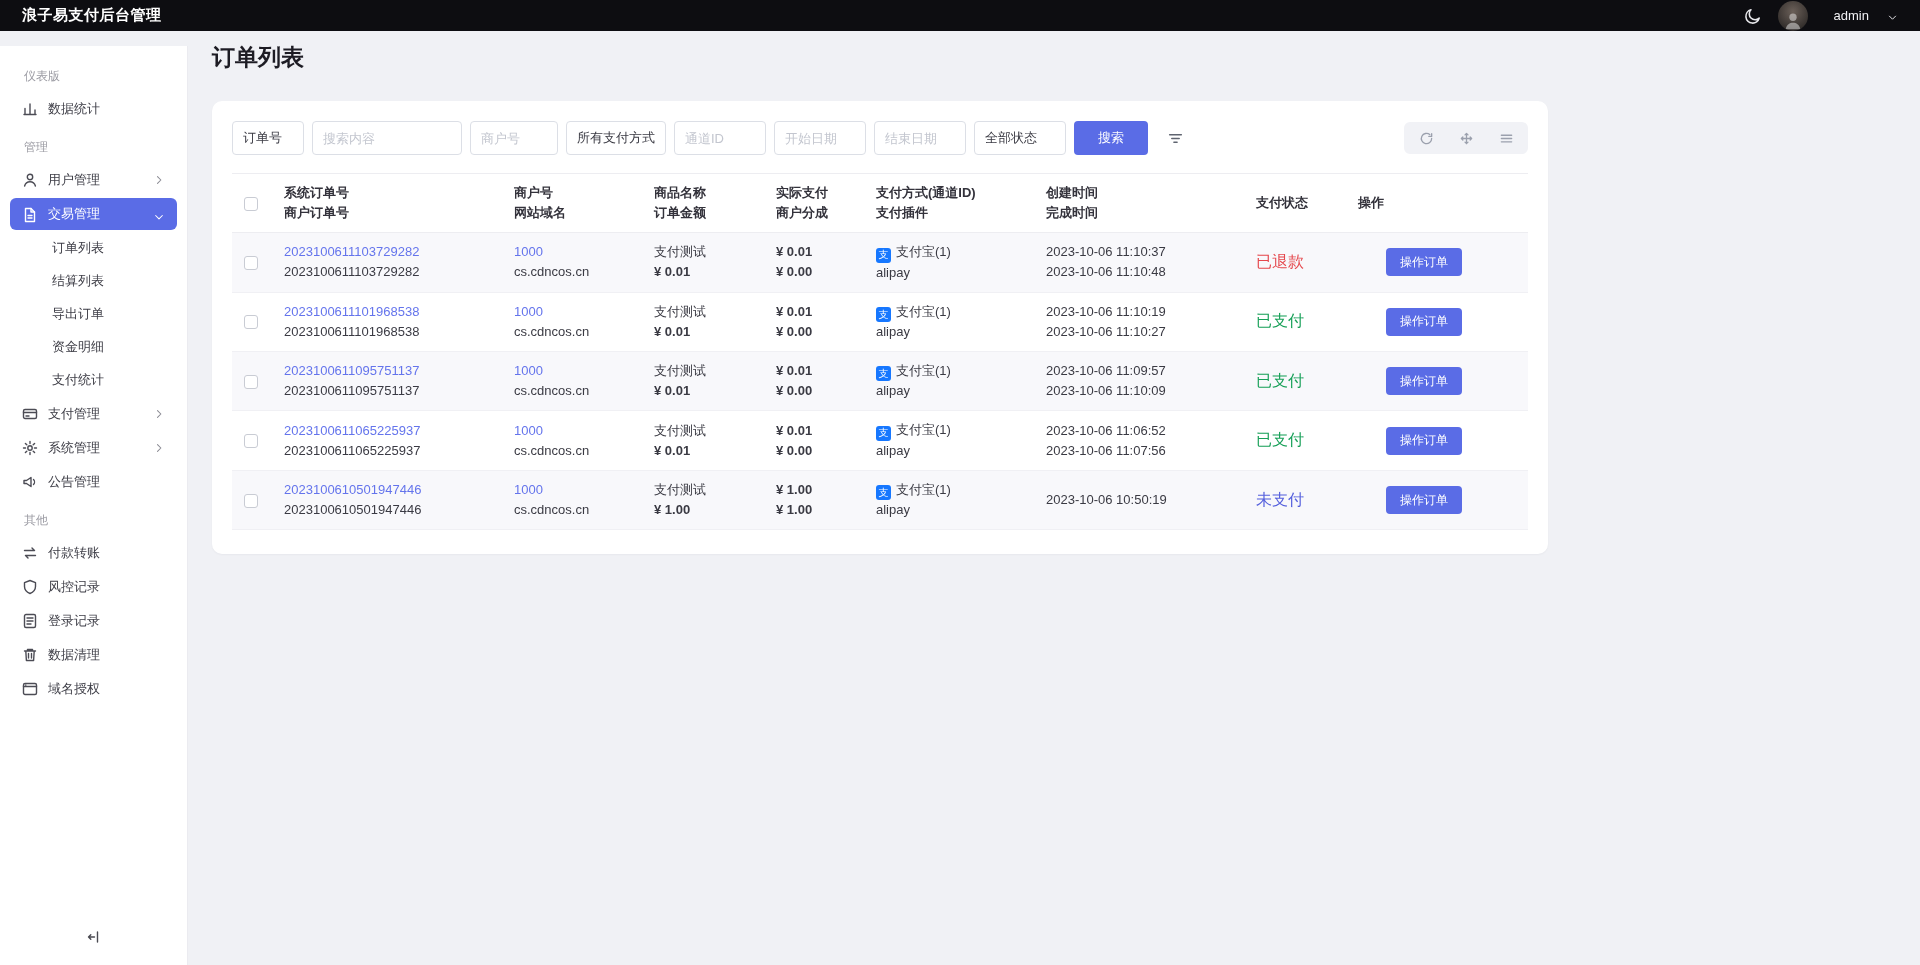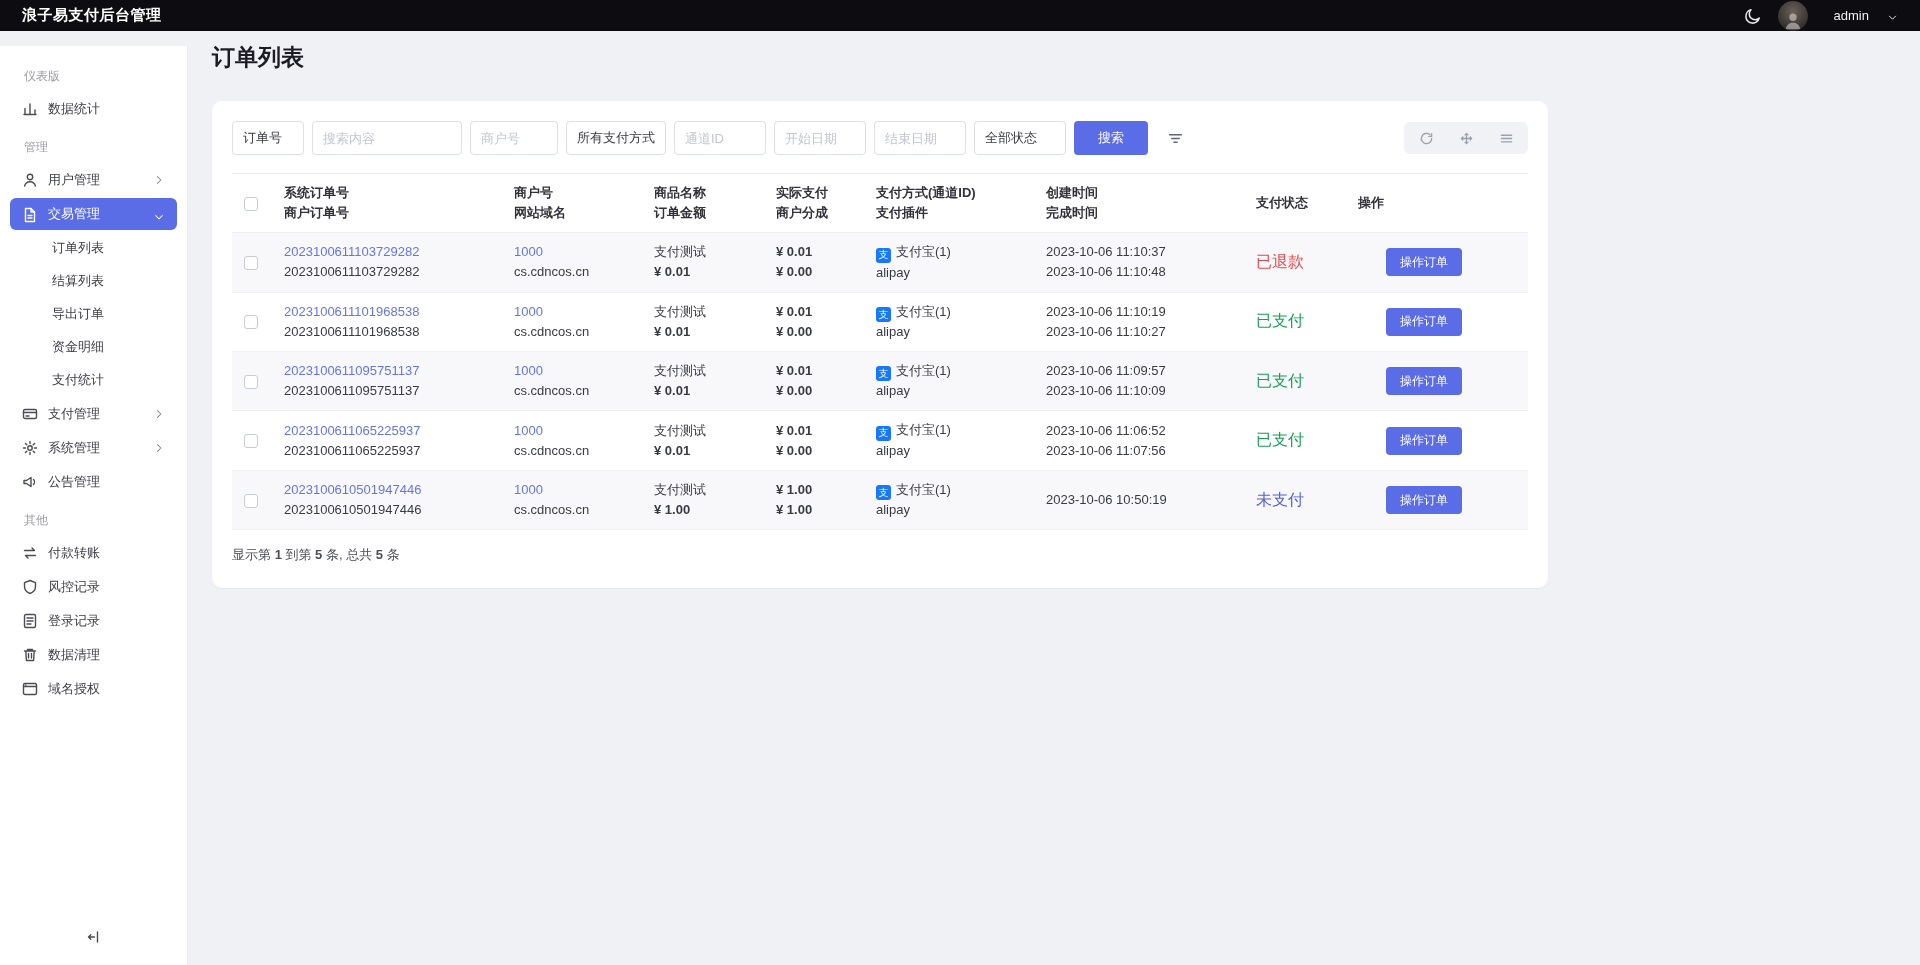--- a/index.html
+++ b/index.html
@@ -470,15 +470,14 @@
             <td>
               <div>2023-10-06 10:50:19</div>
               <div></div>
             </td>
             <td><span class="status" style="color:#5560dd">未支付</span></td>
             <td><button class="btn-primary btn-sm">操作订单</button></td>
           </tr>
         </tbody>
     </table>
 
-    <div class="summary">显示第 <b>1</b> 到第 <b>5</b> 条, 总共 <b>5</b> 条</div>
   </section>
 </main>
 
 </body></html>

